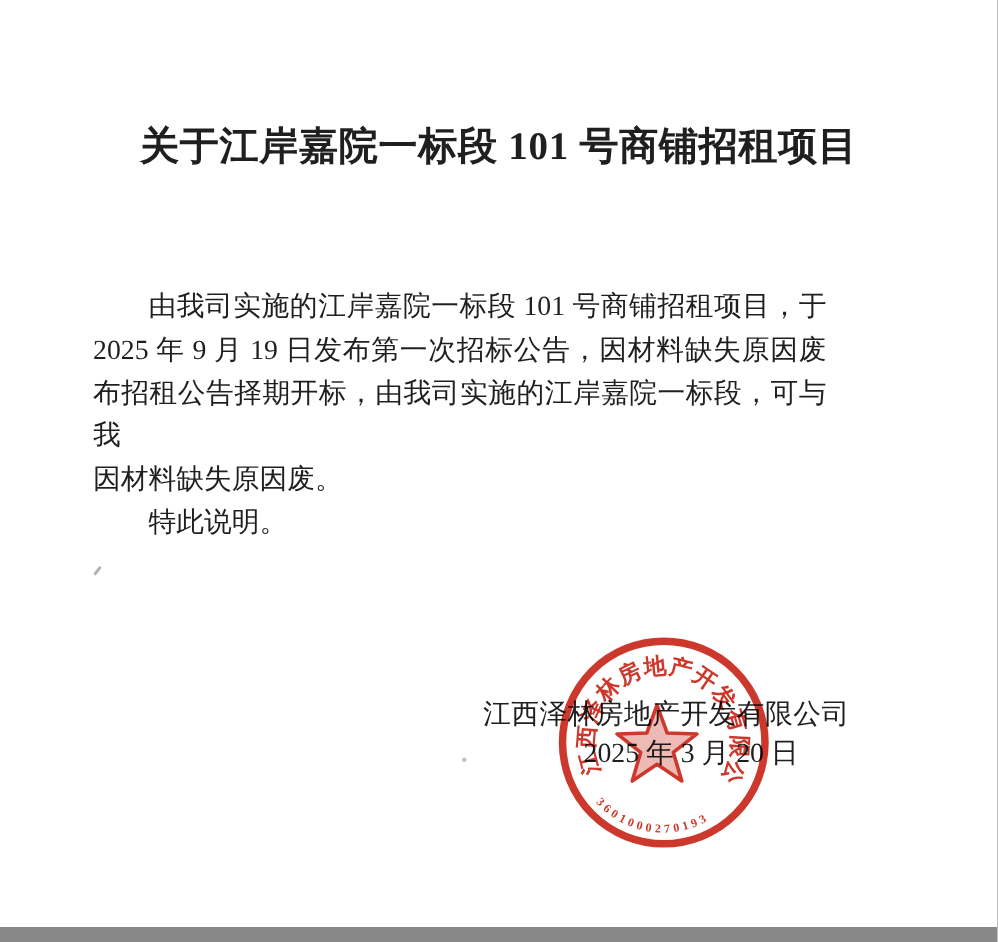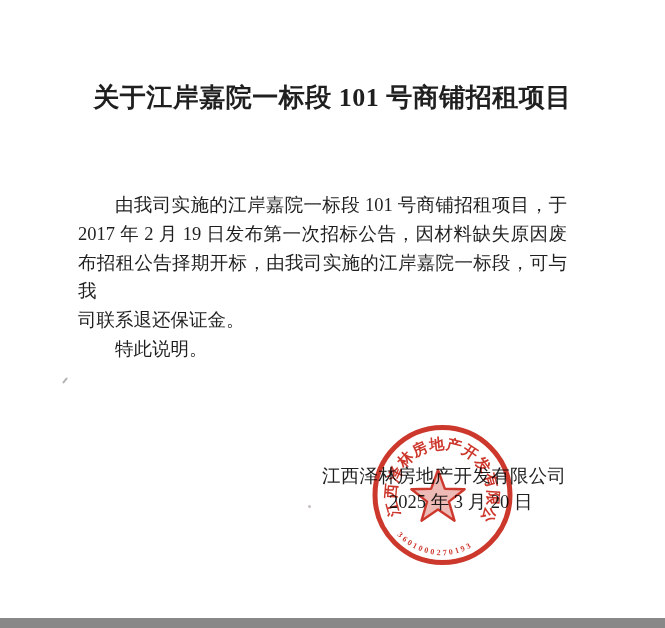--- a/index.html
+++ b/index.html
@@ -13,21 +13,21 @@
     color:#1f1f1f;
   }
   
   .title{
     position:absolute;left:0;top:80px;width:665px;
     text-align:center;font-weight:bold;font-size:26px;line-height:35px;
     letter-spacing:0.5px;
   }
   
   .body{
-    position:absolute;left:78px;top:191px;width:489px;
+    position:absolute;left:62px;top:191px;width:489px;
     font-size:18.5px;line-height:28.8px;
   }
   .line{white-space:nowrap;}
   .just{white-space:normal;text-align:justify;text-align-last:justify;}
   .pad2{padding-left:37px;}
   
   .speck1{
     position:absolute;left:64px;top:377px;width:2px;height:7px;
     background:#9a9a9a;transform:rotate(38deg);border-radius:1px;opacity:.75;
   }
@@ -57,23 +57,23 @@
 <body>
 
 <div class="page">
 
   <div class="title">
     <div>关于江岸嘉院一标段 101 号商铺招租项目</div>
   </div>
 
   <div class="body">
     <div class="line just pad2">由我司实施的江岸嘉院一标段 101 号商铺招租项目，于</div>
-    <div class="line just">2017 年 2 月 19 日发布第一次招标公告，因材料缺失原因废</div>
+    <div class="line just">2025 年 9 月 19 日发布第一次招标公告，因材料缺失原因废</div>
     <div class="line just">布招租公告择期开标，由我司实施的江岸嘉院一标段，可与我</div>
-    <div class="line">司联系退还保证金。</div>
+    <div class="line">因材料缺失原因废。</div>
     <div class="line pad2">特此说明。</div>
   </div>
 
   <div class="speck1"></div>
   <div class="speck2"></div>
 
   <div class="sig-company">江西泽林房地产开发有限公司</div>
   <div class="sig-date">2025 年 3 月 20 日</div>
 
   <svg class="seal" viewBox="0 0 155 155">

